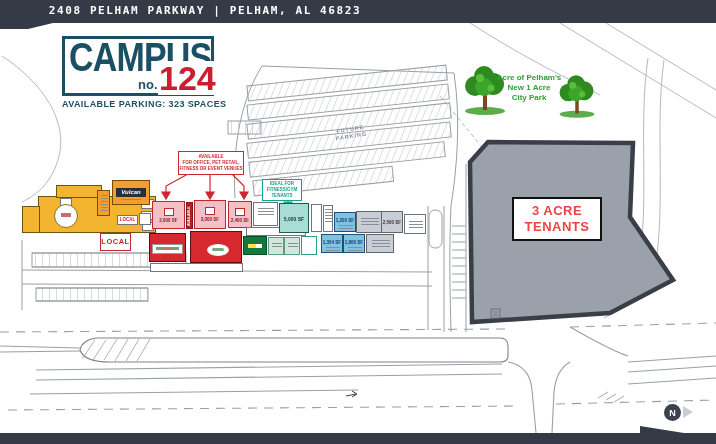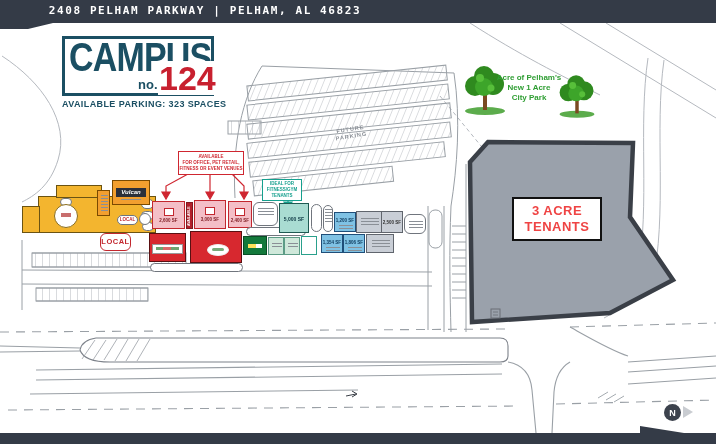--- a/index.html
+++ b/index.html
@@ -49,21 +49,21 @@
   
   .bld{position:absolute;box-sizing:border-box;border:1px solid #4a4f57;}
   .yellow{background:#f3b52f;border-color:#6b5312;}
   .orange{background:#f29f2f;border-color:#7a4a00;}
   .pink{background:#f4bfc7;border-color:#c2272e;}
   .sliver{background:#b2202b;border-color:#7d1a20;}
   .redb{background:#d7282f;border-color:#5a1012;}
   .tealb{background:#a9dcd2;border-color:#1f5a52;}
   .blueb{background:#7fc2e4;border-color:#1f4e79;}
   .grayb{background:#c9ced6;border-color:#60656d;}
-  .whiteb{background:#fff;border-color:#70757d;border-radius:6px;}
+  .whiteb{background:#fff;border-color:#70757d;}
   .mintb{background:#cfe8da;border-color:#5d9c86;}
   .greenb{background:#13793b;border-color:#0a4d25;}
   .tealoutline{background:#fff;border-color:#2aa08c;}
 
   .vulcan-band{position:absolute;left:3px;top:7px;right:3px;height:9px;background:#2b2f3a;
                color:#fff;font-size:6px;font-weight:bold;font-style:italic;text-align:center;line-height:9px;}
   .local-txt{position:absolute;left:0;right:0;text-align:center;color:#c2272e;font-weight:bold;}
   .picon{position:absolute;left:50%;top:6px;transform:translateX(-50%);width:8px;height:6px;
          background:#fff;border:1px solid #c2272e;}
   .sf{position:absolute;left:0;right:0;text-align:center;font-weight:bold;}

